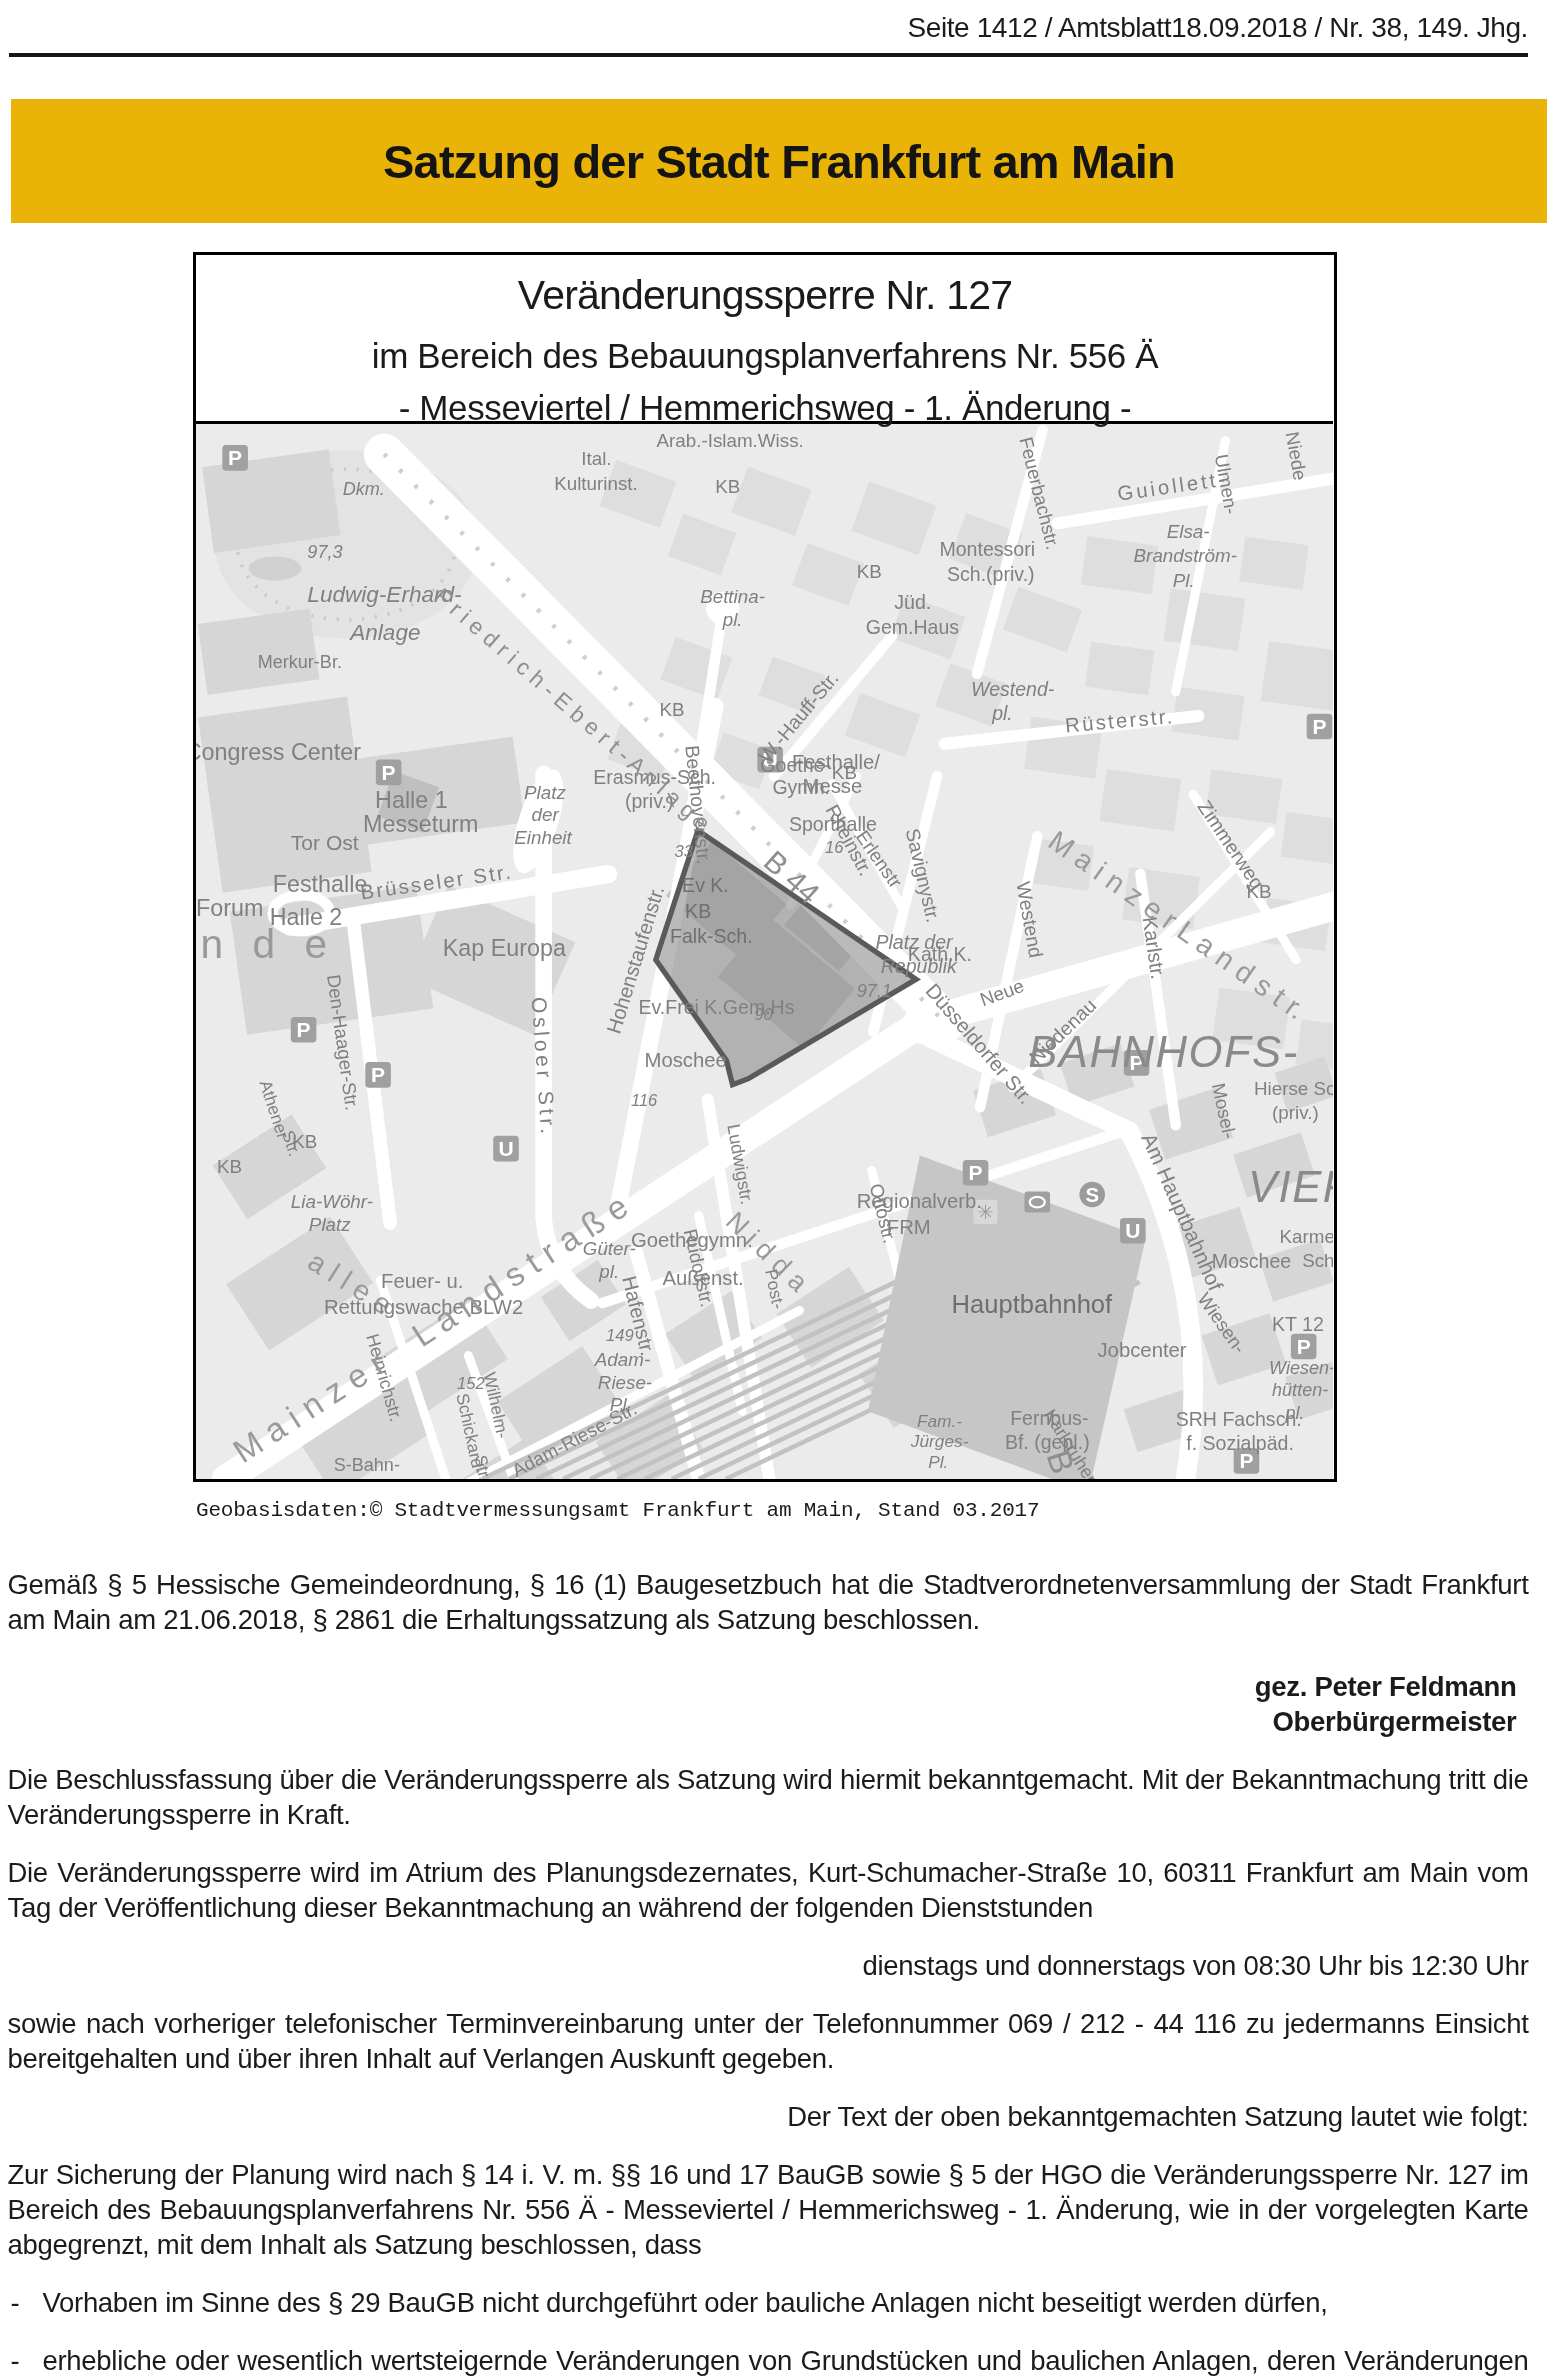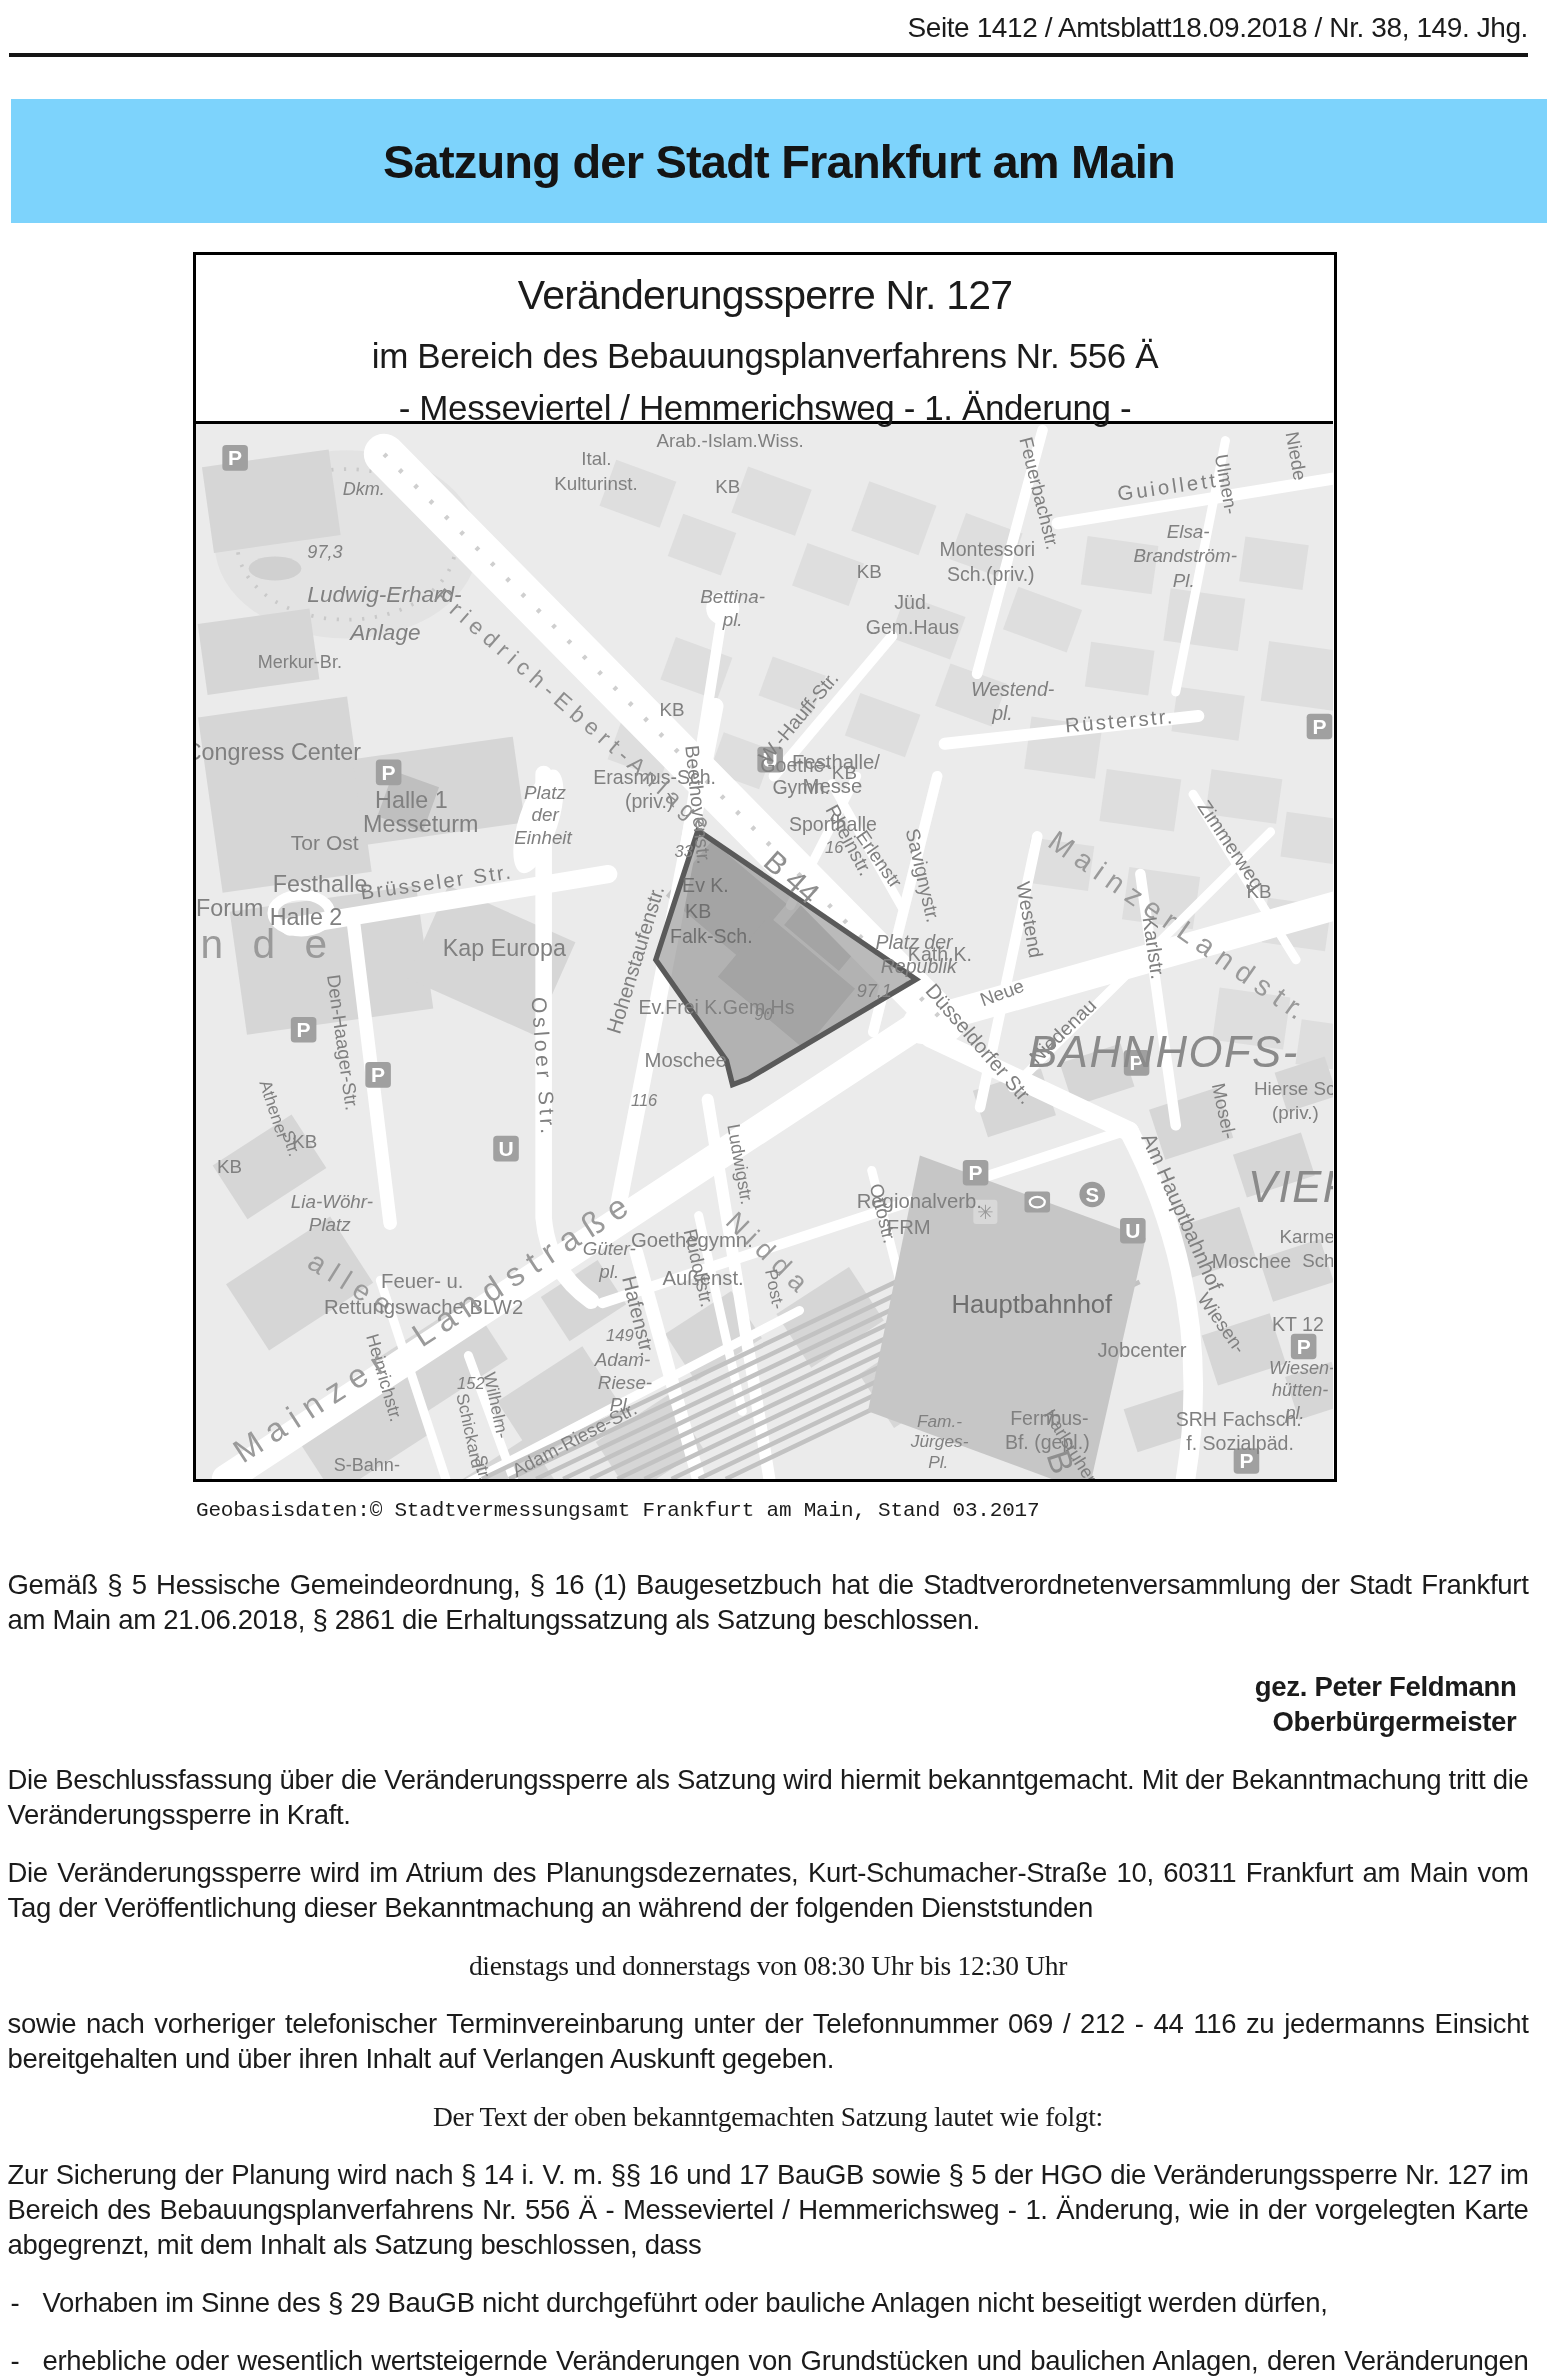--- a/index.html
+++ b/index.html
@@ -25,37 +25,37 @@
   .bt2{font-size:35px;margin-bottom:12.8px;letter-spacing:-0.4px;}
   .bt3{font-size:35px;letter-spacing:-0.4px;}
   .notice-box svg{display:block;width:1137px;height:1055px;border-top:3.8px solid #000;background:#ebebeb;}
   svg text{font-family:"Liberation Sans",sans-serif;}
   
   .caption{position:absolute;left:196px;top:1499px;font-size:21px;letter-spacing:-0.2px;font-family:Liberation Mono, monospace;}
   
   .body-text{position:absolute;left:7.5px;top:1550px;width:1521px;font-size:27.5px;line-height:35px;letter-spacing:-0.3px;}
   .para{margin:23px 0 0 0;text-align:justify;}
   .para:first-child{margin-top:17px;}
-  .para.plain{text-align:center;font-family:Liberation Serif, serif;}
+  .para.plain{text-align:right;}
   .signature{margin-top:32px;text-align:right;font-weight:bold;padding-right:12px;}
   .bullet{position:relative;margin-top:23px;padding-left:35px;text-align:justify;}
   .bullet .marker{position:absolute;left:3px;top:0;}
 </style>
 </head>
 <body>
 
 <div class="page">
 
   <div class="header">
     <span>Seite 1412 / Amtsblatt</span>
     <span>18.09.2018 / Nr. 38, 149. Jhg.</span>
   </div>
   <div class="rule"></div>
 
-  <div class="banner" id="banner" style="background: #7dd3fc;">
+  <div class="banner" id="banner" style="background: #eab308;">
     <h1>Satzung der Stadt Frankfurt am Main</h1>
   </div>
 
   <div class="notice-box">
     <div class="box-titles">
       <div class="bt1">Veränderungssperre Nr. 127</div>
       <div class="bt2">im Bereich des Bebauungsplanverfahrens Nr. 556 Ä</div>
       <div class="bt3">- Messeviertel / Hemmerichsweg - 1. Änderung -</div>
     </div>
 

